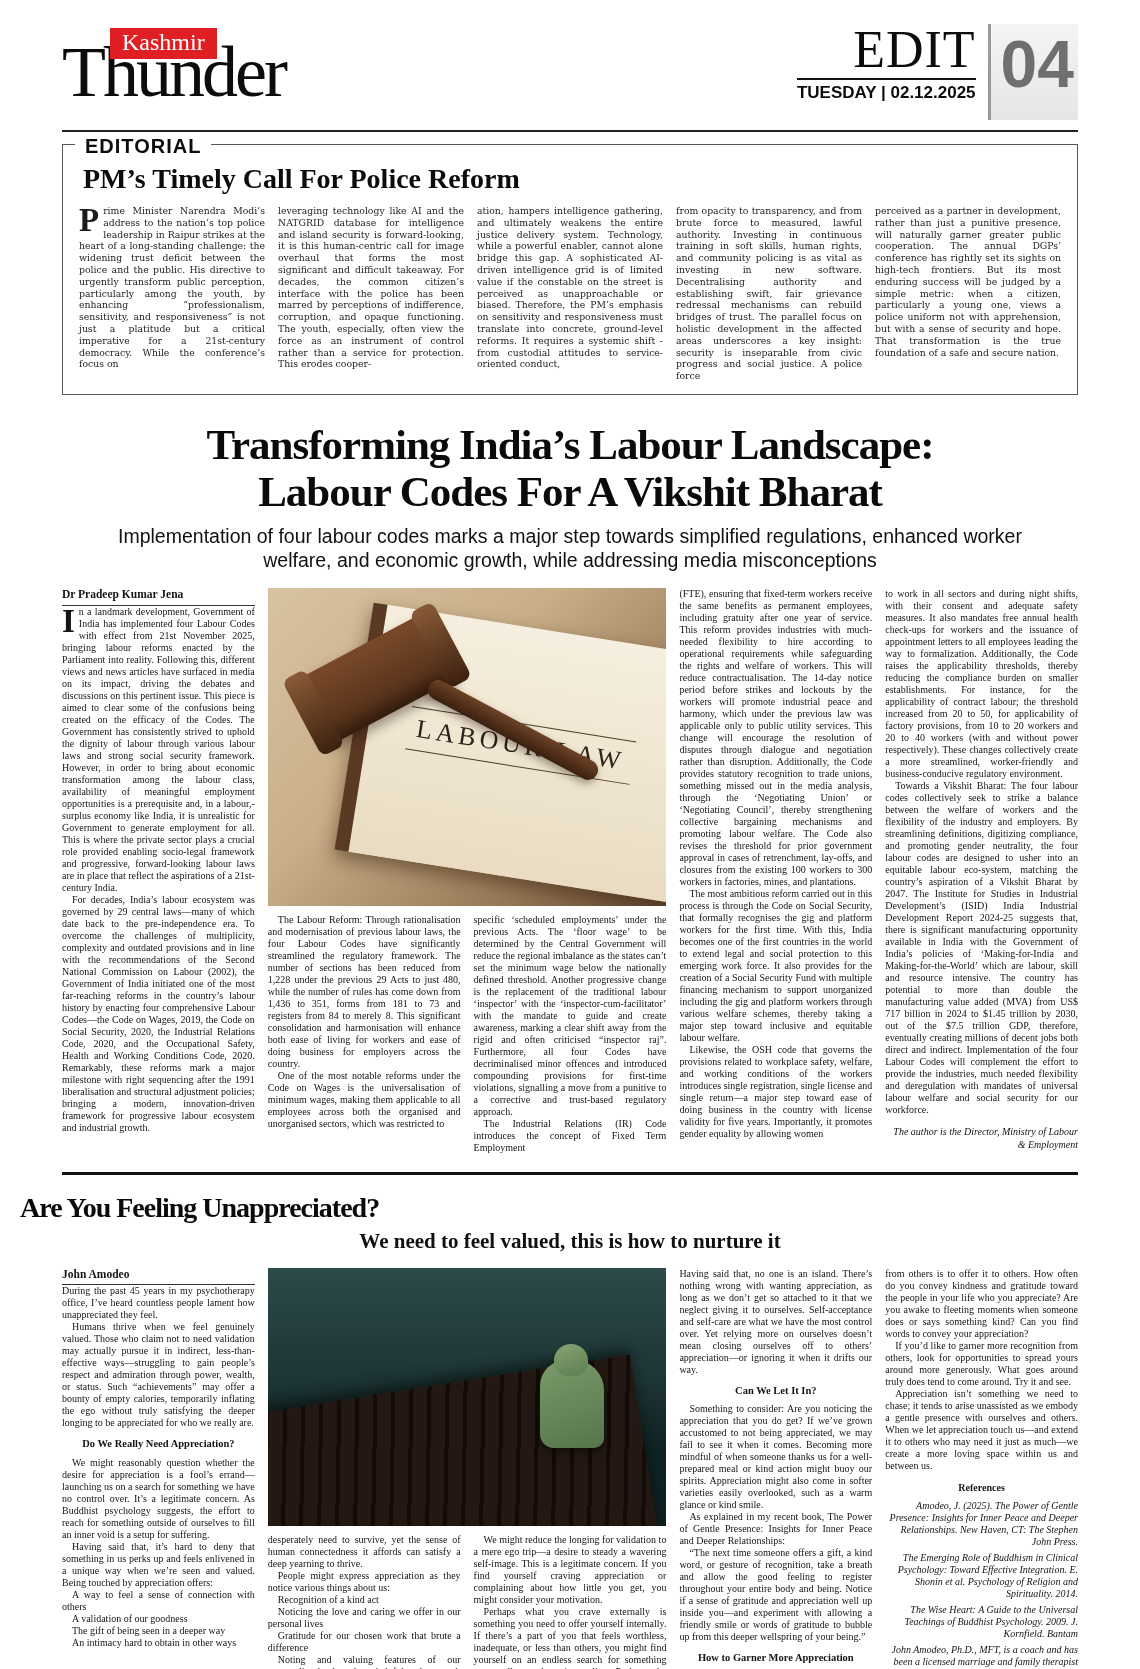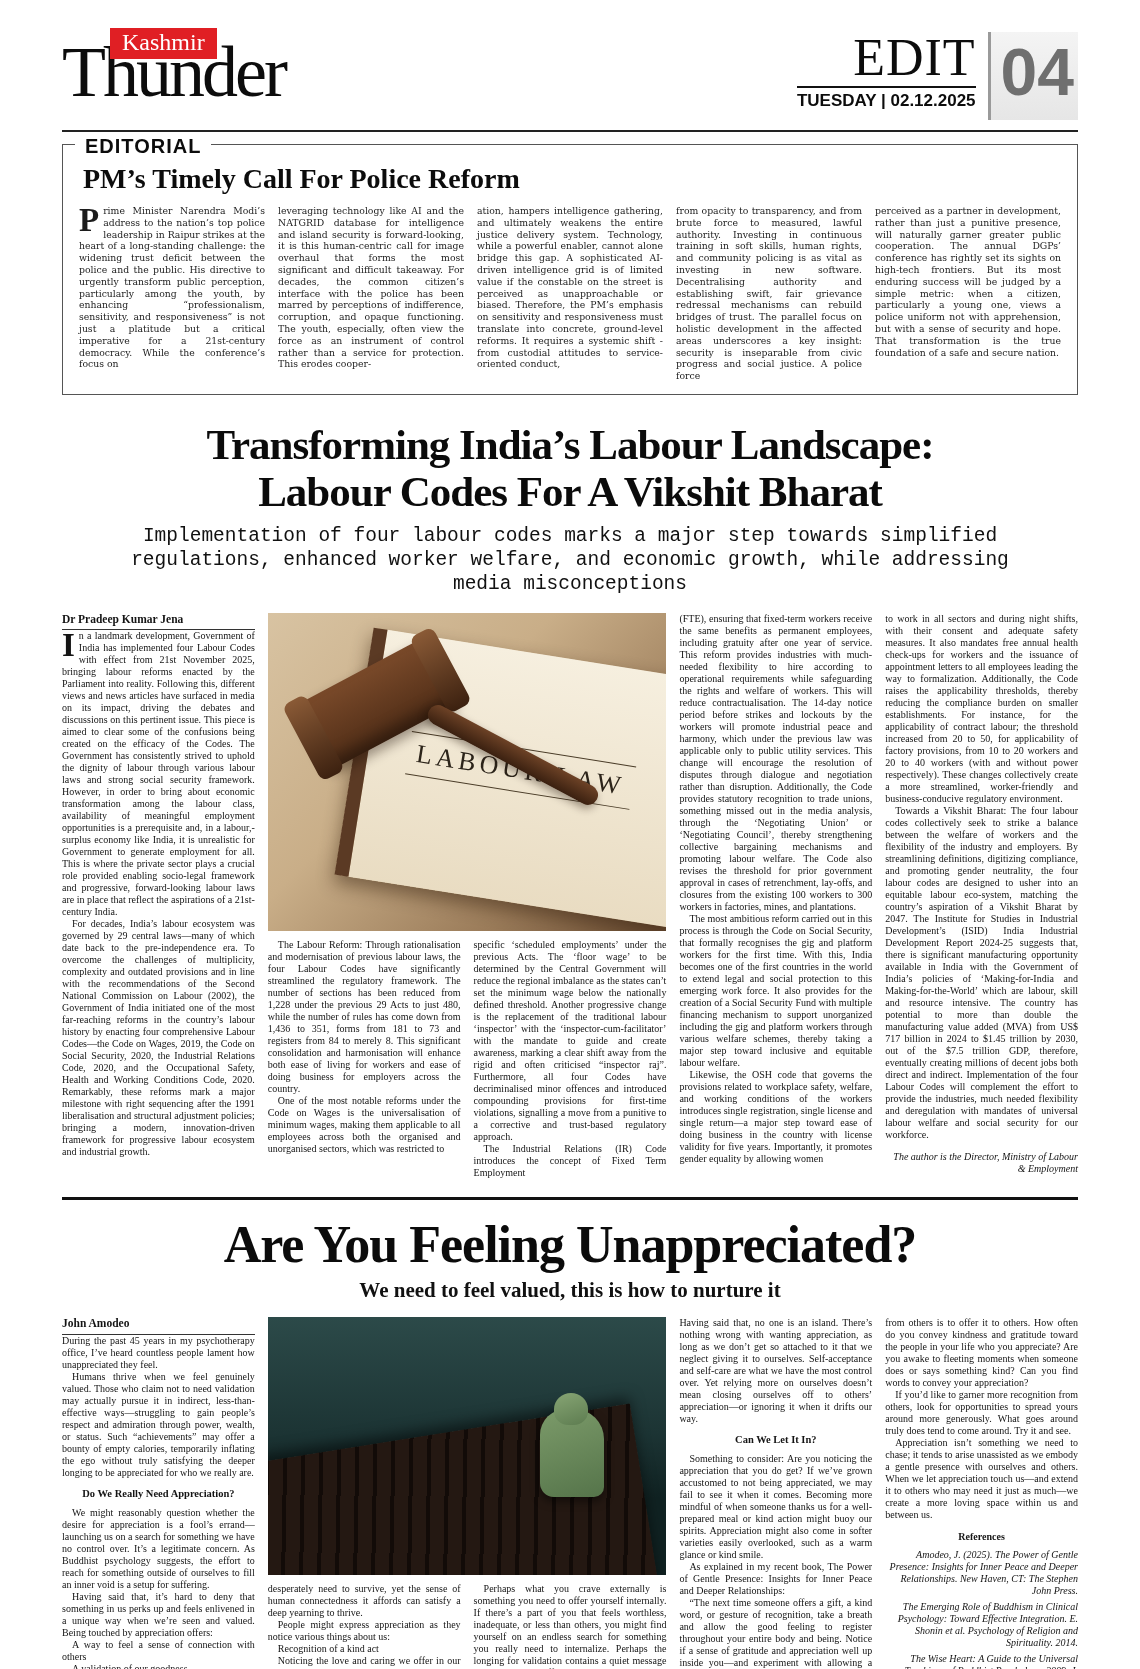--- a/index.html
+++ b/index.html
@@ -12,38 +12,38 @@
   .brand{position:relative;width:330px;height:100px;}
   .brand-name{font-family:"Liberation Serif",serif;font-size:72px;font-weight:400;letter-spacing:-3px;line-height:92px;color:#0c0c0c;}
   .brand-kicker{position:absolute;top:2px;left:48px;background:#e01f24;color:#fff;
     font-family:"Liberation Serif",serif;font-size:24px;padding:1px 12px 3px;letter-spacing:0;}
   .mast-right{display:flex;align-items:stretch;margin-bottom:6px;}
   .edit-block{text-align:right;padding-right:12px;}
   .edit-word{font-family:"Liberation Serif",serif;font-size:52px;line-height:52px;letter-spacing:1px;color:#0c0c0c;}
   .edit-date{border-top:2px solid #111;margin-top:2px;padding-top:3px;font-family:"Liberation Sans",sans-serif;
     font-weight:bold;font-size:17px;letter-spacing:0;color:#0c0c0c;}
   .page-num{font-family:"Liberation Sans",sans-serif;font-size:66px;font-weight:bold;color:#6f6f6f;
-    border-left:3px solid #9a9a9a;padding:0 4px 8px 10px;line-height:80px;background:linear-gradient(180deg,#f4f4f4,#e6e6e6);}
+    border-left:3px solid #9a9a9a;padding:0 4px 16px 10px;line-height:80px;background:linear-gradient(180deg,#f4f4f4,#e6e6e6);}
 
   .rule-head{border-top:2px solid #222;margin:4px 62px 12px;}
 
   
   .ed-box{position:relative;border:1px solid #555;margin:0 62px;padding:14px 16px 12px;}
   .ed-label{position:absolute;top:-10px;left:12px;background:#fff;padding:0 10px;
     font-family:"Liberation Sans",sans-serif;font-weight:bold;font-size:20px;letter-spacing:1px;color:#0c0c0c;}
   .ed-headline{font-family:"Liberation Serif",serif;font-weight:bold;font-size:28px;letter-spacing:0;
     margin:4px 0 10px 4px;color:#0c0c0c;}
   .ed-cols{display:flex;gap:13px;}
   .ed-col{flex:1;font-family:"DejaVu Serif",serif;font-size:9.3px;line-height:1.27;text-align:justify;color:#1c1c1c;}
   .dc{float:left;font-weight:bold;font-size:33px;line-height:26px;padding:2px 4px 0 0;font-family:"Liberation Serif",serif;}
 
   
   .lab-head{font-family:Liberation Serif, serif;font-weight:bold;text-align:center;font-size:43px;
     line-height:1.1;margin:26px 20px 8px;letter-spacing:-1px;color:#0b0b0b;}
-  .lab-sub{font-family:Liberation Mono, monospace;text-align:center;font-size:19.5px;line-height:1.25;
+  .lab-sub{font-family:Liberation Sans, sans-serif;text-align:center;font-size:19.5px;line-height:1.25;
     max-width:930px;margin:0 auto 16px;color:#111;}
   .grid5{display:grid;grid-template-columns:repeat(5,1fr);column-gap:13px;margin:0 62px;}
   .col{font-family:"Liberation Serif",serif;font-size:10px;line-height:1.2;text-align:justify;color:#141414;}
   .col p{margin:0;text-indent:10px;}
   .col p.ni{text-indent:0;}
   .byline{font-weight:bold;font-size:11.5px;border-bottom:1.5px solid #333;padding-bottom:3px;margin-bottom:0;text-indent:0 !important;}
   .lab-col1{grid-column:1;grid-row:1 / span 2;}
   .lab-photo{grid-column:2 / 4;grid-row:1;height:318px;position:relative;overflow:hidden;
     background:linear-gradient(135deg,#d8c3a2 0%,#c9ae88 40%,#9a7b59 75%,#6d4f35 100%);margin-bottom:8px;}
   .lab-col2{grid-column:2;grid-row:2;}
@@ -59,21 +59,21 @@
   .gavel-head:before,.gavel-head:after{content:"";position:absolute;top:-6px;width:26px;height:86px;border-radius:8px;
     background:linear-gradient(180deg,#8a5a36,#3c2110);}
   .gavel-head:before{left:-10px;} .gavel-head:after{right:-10px;}
   .gavel-handle{position:absolute;left:150px;top:132px;width:190px;height:20px;border-radius:10px;transform:rotate(28deg);
     background:linear-gradient(180deg,#6d4226,#3a2010);box-shadow:0 4px 8px rgba(30,15,5,.4);}
   .lab-credit{font-style:italic;text-align:right;margin-top:10px;font-size:10px;line-height:1.25;}
 
   .rule-mid{border-top:3px solid #111;margin:18px 62px 0;}
 
   
-  .amo-head{font-family:"Liberation Serif",serif;font-weight:bold;text-align:center;font-size:52px;
+  .amo-head{font-family:"Liberation Serif",serif;font-weight:bold;font-size:28px;
     line-height:1.05;margin:18px 20px 6px;letter-spacing:-1px;color:#0b0b0b;}
   .amo-sub{font-family:"Liberation Serif",serif;text-align:center;font-size:21px;margin:0 auto 14px;color:#111;font-weight:bold;}
   .amo-col1{grid-column:1;grid-row:1 / span 2;}
   .amo-photo{grid-column:2 / 4;grid-row:1;height:258px;position:relative;overflow:hidden;
     background:linear-gradient(180deg,#2c4a49 0%,#1c3434 45%,#102222 70%);margin-bottom:8px;}
   .amo-col2{grid-column:2;grid-row:2;}
   .amo-col3{grid-column:3;grid-row:2;}
   .amo-col4{grid-column:4;grid-row:1 / span 2;}
   .amo-col5{grid-column:5;grid-row:1 / span 2;}
   .dock{position:absolute;left:-40px;bottom:-60px;width:420px;height:200px;transform:rotate(-9deg);
@@ -193,20 +193,21 @@
         <p class="ni">desperately need to survive, yet the sense of human connectedness it affords can satisfy a deep yearning to thrive.</p>
         <p>People might express appreciation as they notice various things about us:</p>
         <p>Recognition of a kind act</p>
         <p>Noticing the love and caring we offer in our personal lives</p>
         <p>Gratitude for our chosen work that brute a difference</p>
         <p>Noting and valuing features of our personality that have been helpful to them, such as our kindness, generosity, or capacity to listen well</p>
 
       </div>
 
       <div class="col amo-col3">
+        <p>We might reduce the longing for validation to a mere ego trip—a desire to steady a wavering self-image. This is a legitimate concern. If you find yourself craving appreciation or complaining about how little you get, you might consider your motivation.</p>
         <p>Perhaps what you crave externally is something you need to offer yourself internally. If there’s a part of you that feels worthless, inadequate, or less than others, you might find yourself on an endless search for something you really need to internalize. Perhaps the longing for validation contains a quiet message that you need to offer acceptance, appreciation, and recognition to the parts of you that feel unseen, lonely, or beaten down.</p>
       </div>
 
       <div class="col amo-col4">
         <p class="ni">Having said that, no one is an island. There’s nothing wrong with wanting appreciation, as long as we don’t get so attached to it that we neglect giving it to ourselves. Self-acceptance and self-care are what we have the most control over. Yet relying more on ourselves doesn’t mean closing ourselves off to others’ appreciation—or ignoring it when it drifts our way.</p>
         <p class="subhead">Can We Let It In?</p>
         <p>Something to consider: Are you noticing the appreciation that you do get? If we’ve grown accustomed to not being appreciated, we may fail to see it when it comes. Becoming more mindful of when someone thanks us for a well-prepared meal or kind action might buoy our spirits. Appreciation might also come in softer varieties easily overlooked, such as a warm glance or kind smile.</p>
         <p>As explained in my recent book, The Power of Gentle Presence: Insights for Inner Peace and Deeper Relationships:</p>
         <p>“The next time someone offers a gift, a kind word, or gesture of recognition, take a breath and allow the good feeling to register throughout your entire body and being. Notice if a sense of gratitude and appreciation well up inside you—and experiment with allowing a friendly smile or words of gratitude to bubble up from this deeper wellspring of your being.”</p>
         <p class="subhead">How to Garner More Appreciation</p>

